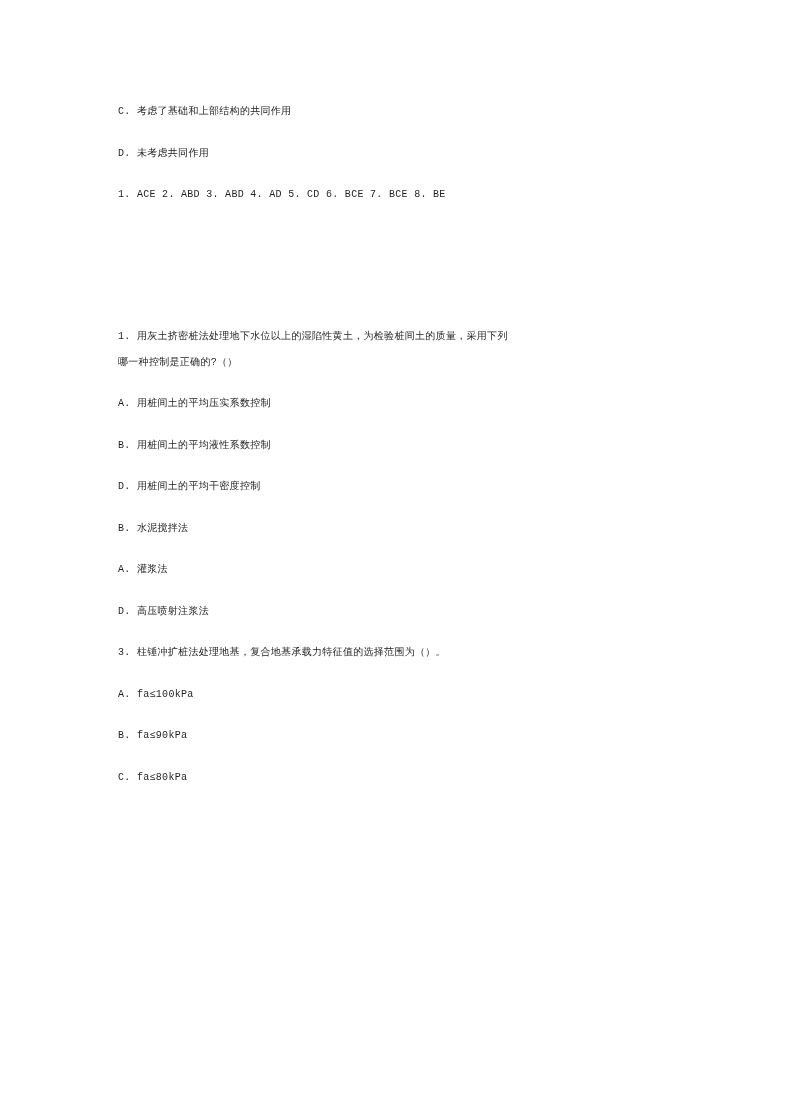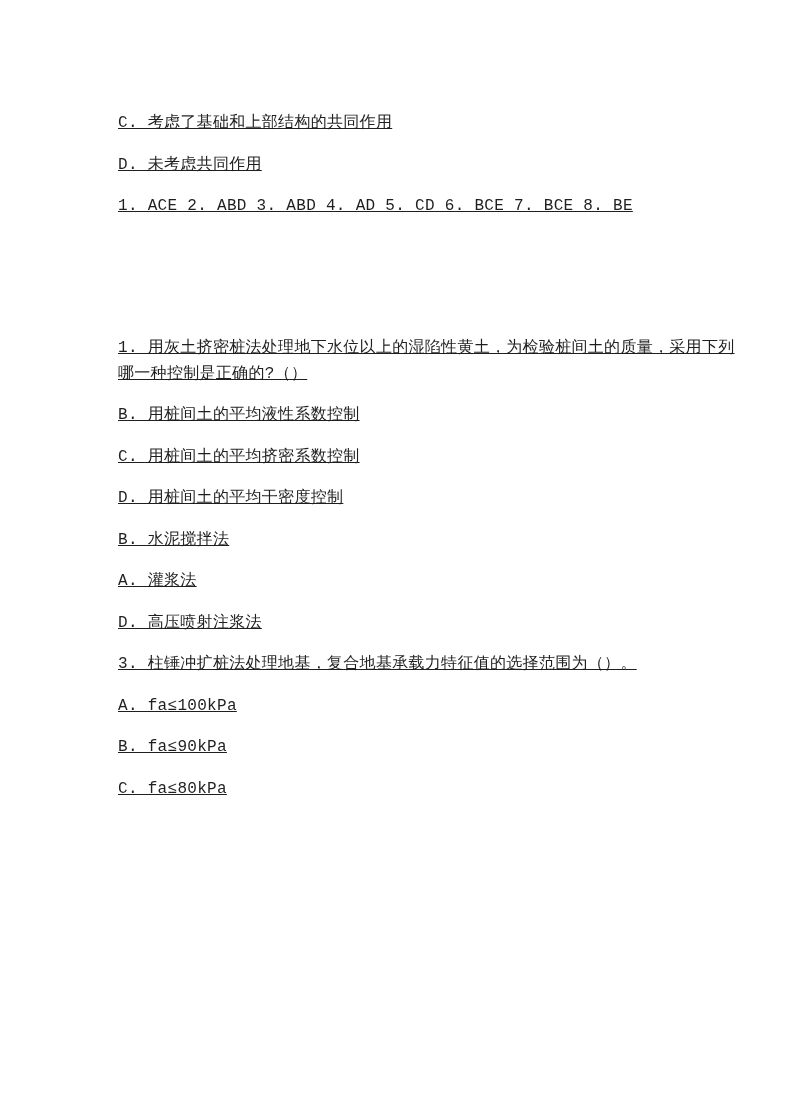--- a/index.html
+++ b/index.html
@@ -9,49 +9,48 @@
   body {
     width: 792px;
     height: 1120px;
     background: #ffffff;
     position: relative;
     overflow: hidden;
   }
   .doc-body {
     position: absolute;
     left: 118px;
-    top: 110px;
+    top: 99px;
     width: 660px;
     font-family: "Liberation Mono", "DejaVu Sans Mono", monospace;
-    font-size: 16px;
+    font-size: 10px;
     line-height: 26px;
     color: #1f1f1f;
-    text-decoration: underline;
   }
   .paragraph {
     margin: 0 0 15.5px 0;
     white-space: pre-wrap;
     letter-spacing: 0.3px;
   }
   .spacer {
     height: 100px;
   }
 </style>
 </head>
 <body style="background: rgb(255, 255, 255);">
 
 <div class="doc-body" id="doc-body" style="color: rgb(31, 31, 31);">
     <p class="paragraph">C. 考虑了基础和上部结构的共同作用</p>
     <p class="paragraph">D. 未考虑共同作用</p>
     <p class="paragraph">1. ACE 2. ABD 3. ABD 4. AD 5. CD 6. BCE 7. BCE 8. BE</p>
     <div class="spacer"></div>
     <p class="paragraph">1. 用灰土挤密桩法处理地下水位以上的湿陷性黄土，为检验桩间土的质量，采用下列
 哪一种控制是正确的?（）</p>
+    <p class="paragraph">A. 用桩间土的平均压实系数控制</p>
     <p class="paragraph">B. 用桩间土的平均液性系数控制</p>
-    <p class="paragraph">C. 用桩间土的平均挤密系数控制</p>
     <p class="paragraph">D. 用桩间土的平均干密度控制</p>
     <p class="paragraph">B. 水泥搅拌法</p>
     <p class="paragraph">A. 灌浆法</p>
     <p class="paragraph">D. 高压喷射注浆法</p>
     <p class="paragraph">3. 柱锤冲扩桩法处理地基，复合地基承载力特征值的选择范围为（）。</p>
     <p class="paragraph">A. fa≤100kPa</p>
     <p class="paragraph">B. fa≤90kPa</p>
     <p class="paragraph">C. fa≤80kPa</p>
   </div>
 

